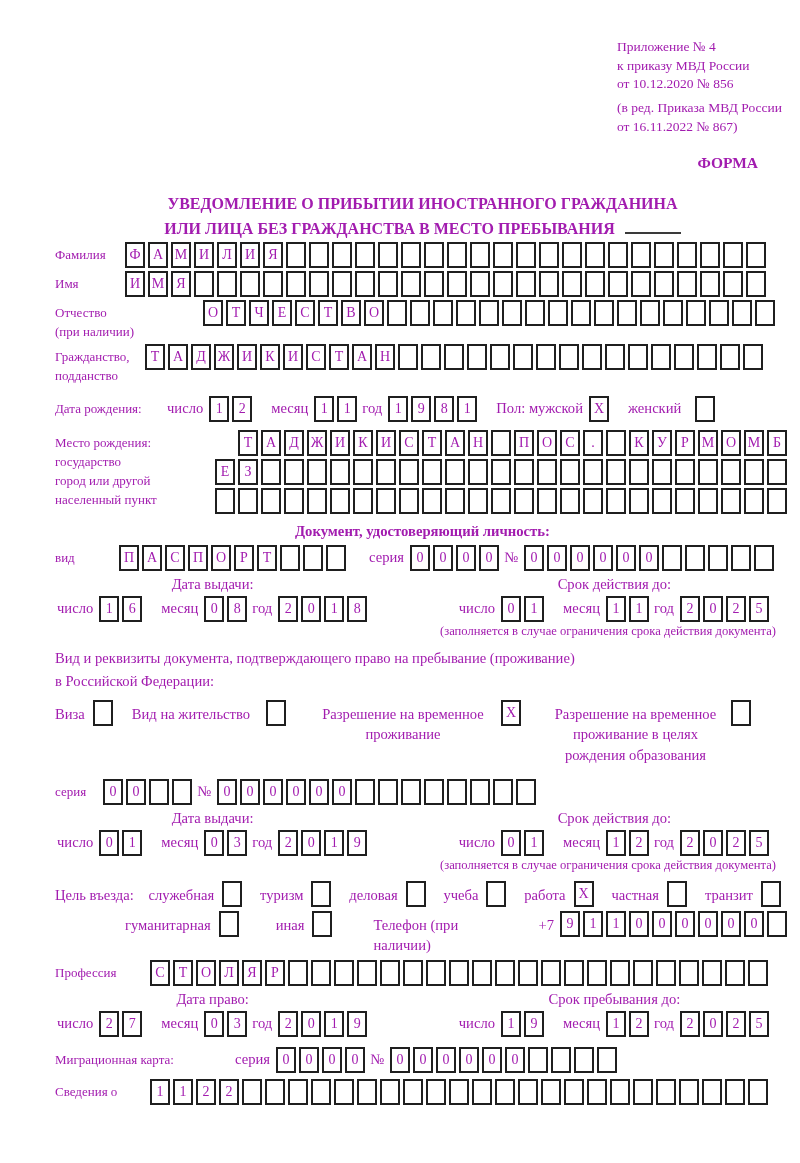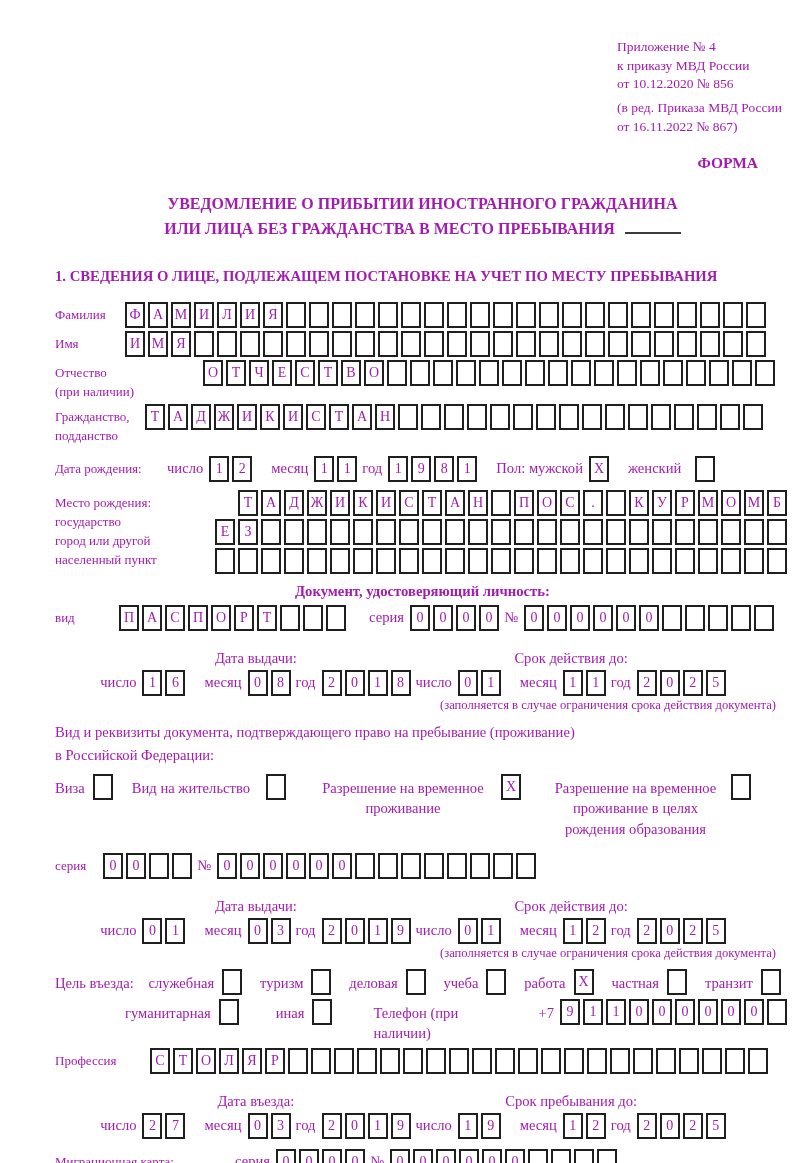--- a/index.html
+++ b/index.html
@@ -24,21 +24,21 @@
   .cells { display:flex; flex-wrap:nowrap; flex:0 0 auto; }
   .cell {
     box-sizing:border-box; display:inline-flex; align-items:center; justify-content:center;
     width:20px; height:26px; border:2px solid #1f1f1f; margin-right:3px;
     font-size:14px; background:#fff; flex:0 0 auto;
   }
   .slbl { font-size:14.6px; padding:4px 6px 0 2px; flex:0 0 auto; }
   .gapL { margin-left:14px; }
   .center-head { text-align:center; font-weight:bold; font-size:14.7px; margin:6px 0 5px 0; }
 
-  .dates-pair { display:flex; justify-content:center; margin-top:19px; padding-right:18px; }
+  .dates-pair { display:flex; justify-content:space-between; margin-top:5px; padding-right:18px; }
   .dg-head { font-size:14.6px; text-align:center; margin-bottom:3px; }
   .dg-row { display:flex; align-items:flex-start; }
   .note { font-size:12.6px; text-align:right; padding-right:14px; margin-top:2px; margin-bottom:8px; }
 
   .para { font-size:14.6px; line-height:1.6; margin-top:4px; }
   .opts { display:flex; align-items:flex-start; margin-top:6px; margin-bottom:14px; }
   .opt { display:flex; align-items:flex-start; }
   .opt-lbl { font-size:14.6px; line-height:1.4; padding-top:4px; }
   .opt-lbl.ctr { text-align:center; }
   .mr8 { margin-right:8px; } .mr16 { margin-right:16px; } .mr24 { margin-right:24px; }
@@ -66,21 +66,20 @@
 
   <div class="forma">ФОРМА</div>
 
   <div class="doc-title">
     <div>УВЕДОМЛЕНИЕ О ПРИБЫТИИ ИНОСТРАННОГО ГРАЖДАНИНА</div>
     <div>
       <span>ИЛИ ЛИЦА БЕЗ ГРАЖДАНСТВА В МЕСТО ПРЕБЫВАНИЯ</span><span class="blank-line"></span>
     </div>
   </div>
 
-  <div class="section1">1. СВЕДЕНИЯ О ЛИЦЕ, ПОДЛЕЖАЩЕМ ПОСТАНОВКЕ НА УЧЕТ ПО МЕСТУ ПРЕБЫВАНИЯ</div>
 
   <div class="row">
     <div class="lbl w70">Фамилия</div>
     <div class="cells">
         <span class="cell">Ф</span>
         <span class="cell">А</span>
         <span class="cell">М</span>
         <span class="cell">И</span>
         <span class="cell">Л</span>
         <span class="cell">И</span>
@@ -639,21 +638,21 @@
         <span class="cell"></span>
         <span class="cell"></span>
         <span class="cell"></span>
         <span class="cell"></span>
         <span class="cell"></span>
       </div>
   </div>
 
   <div class="dates-pair">
     <div>
-      <div class="dg-head">Дата въезда:</div>
+      <div class="dg-head">Дата право:</div>
       <div class="dg-row">
         <div class="slbl">число</div>
         <div class="cells">
             <span class="cell">2</span>
             <span class="cell">7</span>
           </div>
         <div class="slbl gapL">месяц</div>
         <div class="cells">
             <span class="cell">0</span>
             <span class="cell">3</span>

